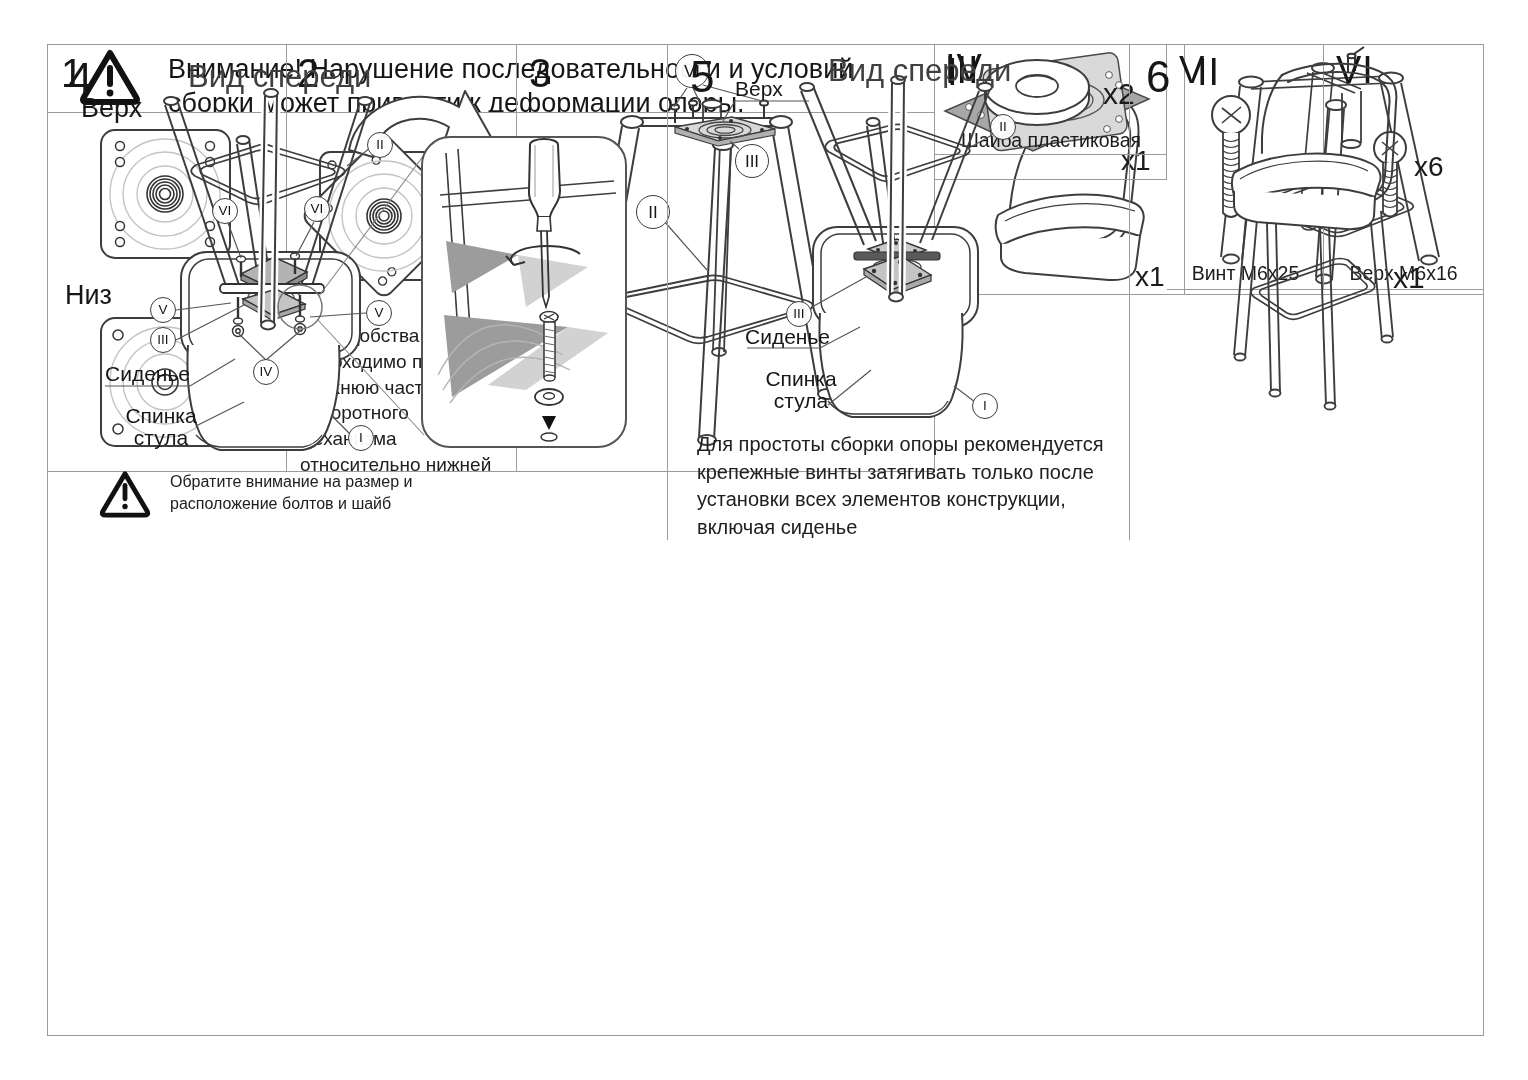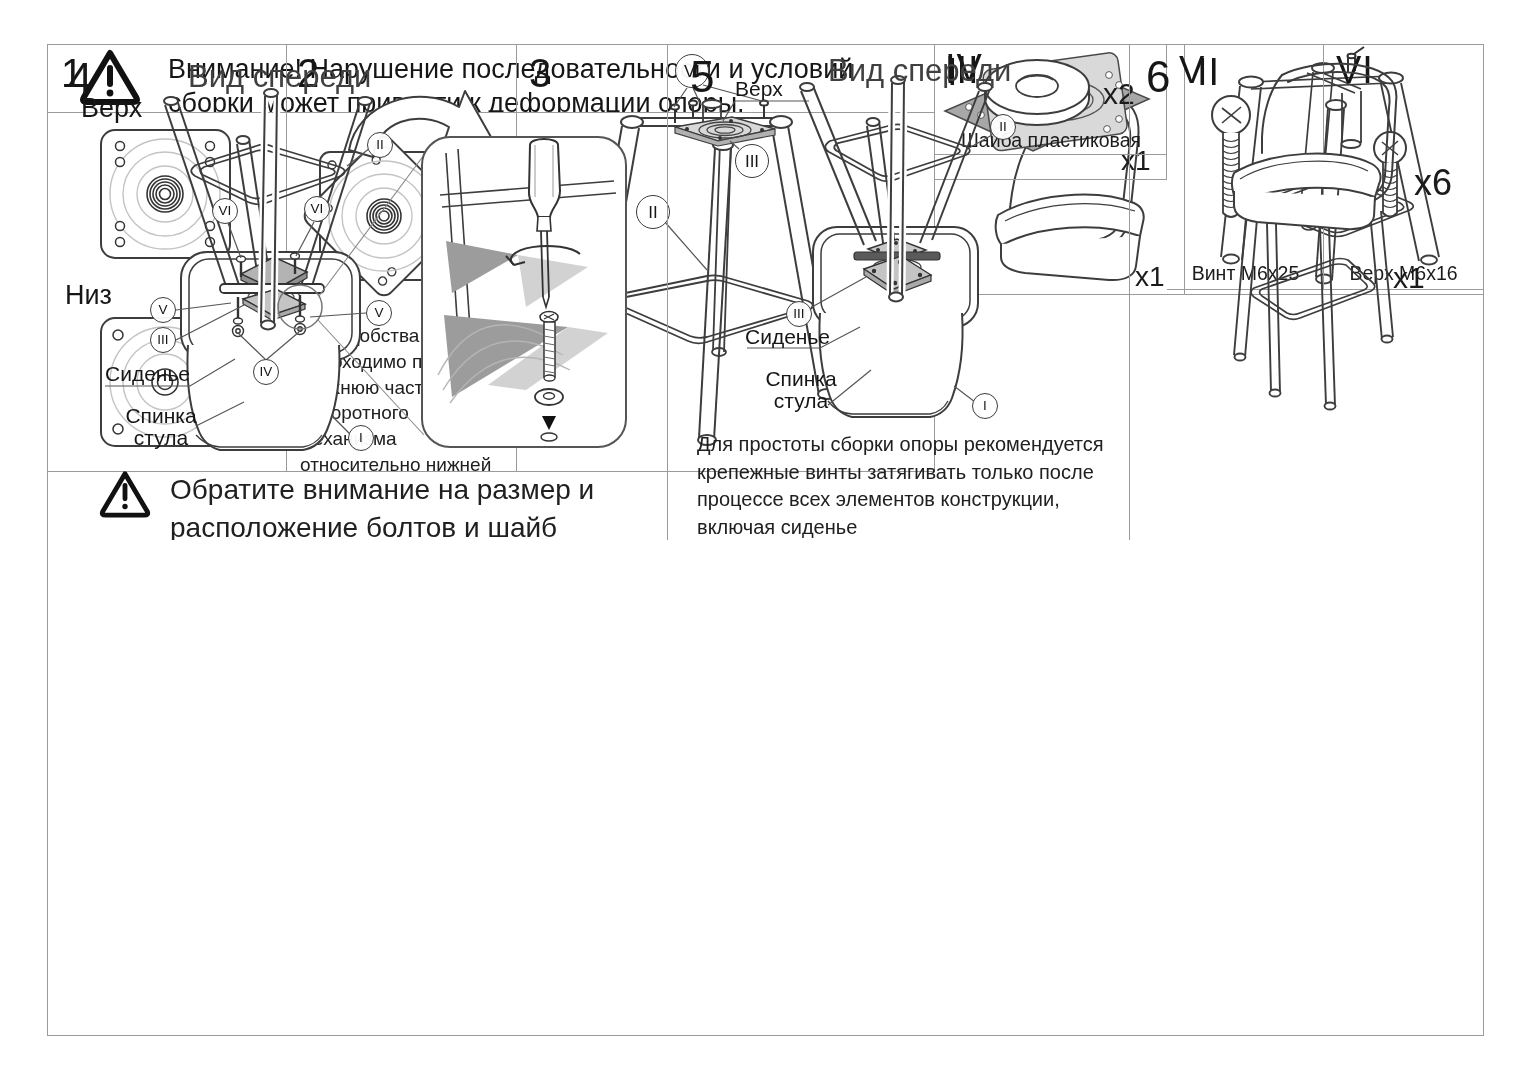--- a/index.html
+++ b/index.html
@@ -16,21 +16,21 @@
   .biglabel{position:absolute;font-size:27px;color:#161616;line-height:1;}
   .viewlabel{position:absolute;font-size:31px;color:#404040;line-height:1;}
   .note{position:absolute;font-size:19px;line-height:1.36;white-space:pre-line;color:#202020;}
   .note20{position:absolute;font-size:20px;line-height:1.38;white-space:pre-line;color:#202020;}
   .lbl{position:absolute;font-size:21px;color:#161616;line-height:1.05;}
   .co{position:absolute;box-sizing:border-box;border:1.6px solid #3c3c3c;border-radius:50%;background:rgba(255,255,255,.95);
       display:flex;align-items:center;justify-content:center;line-height:1;color:#161616;}
   .co34{width:34px;height:34px;font-size:17px;}
   .co26{width:26px;height:26px;font-size:13.5px;}
   .hdr{position:absolute;font-size:27px;line-height:1.26;white-space:pre-line;color:#161616;}
-  .warn-sm{position:absolute;font-size:28px;line-height:1.35;white-space:pre-line;color:#202020;}
+  .warn-sm{position:absolute;font-size:16px;line-height:1.35;white-space:pre-line;color:#202020;}
   svg{display:block;}
 </style>
 </head>
 <body>
 
 <div id="sheet">
 
   <div class="panel br bb" style="left:0;top:0;width:887px;height:68px">
     <svg class="art" width="100" height="66" viewBox="0 0 100 66">
       <path d="M 62,8 L 88,52 Q 91,57 85,57 L 39,57 Q 33,57 36,52 Z" fill="none" stroke="#111" stroke-width="6" stroke-linejoin="round"></path>
@@ -372,21 +372,21 @@
         <path d="M 59,124 Q 66,129 73,124"></path>
           <path d="M 59,130 Q 66,135 73,130"></path>
           <path d="M 59,136 Q 66,141 73,136"></path>
         <path d="M 59,142 Q 66,147 73,142"></path>
           <path d="M 59,148 Q 66,153 73,148"></path>
           <path d="M 59,154 Q 66,159 73,154"></path>
         <path d="M 59,160 Q 66,165 73,160"></path>
       </g>
     </svg>
     <div class="plabel" style="left:12px;top:6px">VI</div>
-    <div class="qty" style="left:90px;top:120px;font-size:36px">x6</div>
+    <div class="qty" style="left:90px;top:108px;font-size:28px">x6</div>
     <div class="cap" style="left:0;top:217px;width:159px">Верх М6х16</div>
   </div>
 
   <div class="panel br" style="left:0;top:495;width:620px;height:495px">
     <svg class="art" width="620" height="495" viewBox="0 0 620 495">
 
       <rect x="133" y="207" width="179" height="108" rx="26" fill="#fff" stroke="#3d3d3d" stroke-width="2"></rect>
       <rect x="141" y="214" width="163" height="94" rx="20" fill="none" stroke="#3d3d3d" stroke-width="1.5"></rect>
       <path d="M 140,300 C 138,335 142,364 150,384 Q 156,401 172,405 L 255,405 Q 272,402 279,385 C 288,363 293,334 291,300" fill="#fff" stroke="#3d3d3d" stroke-width="2"></path>
       <path d="M 148,390 Q 158,401 172,402 L 255,402 Q 267,400 274,390" fill="none" stroke="#3d3d3d" stroke-width="1.3"></path>
@@ -609,21 +609,21 @@
     </svg>
     <div class="num" style="left:22px;top:10px;font-size:44px">5</div>
     <div class="viewlabel" style="left:160px;top:10px">Вид спереди</div>
     <div class="co co26" style="left:322px;top:69px">II</div>
     <div class="co co26" style="left:118px;top:256px">III</div>
     <div class="co co26" style="left:304px;top:348px">I</div>
     <div class="lbl" style="left:77px;top:281px">Сиденье</div>
     <div class="lbl" style="left:95px;top:323px;width:76px;text-align:center">Спинка стула</div>
     <div class="note20" style="left:29px;top:386px;width:420px">Для простоты сборки опоры рекомендуется
 крепежные винты затягивать только после
-процессе всех элементов конструкции,
+установки всех элементов конструкции,
 включая сиденье</div>
   </div>
 
   <div class="panel" style="left:1082px;top:495;width:353px;height:495px">
     <svg class="art" width="353" height="495" viewBox="0 0 353 495">
 
       <g stroke="#3d3d3d" stroke-width="1.9" fill="#fff">
         <line x1="137" y1="178" x2="141" y2="346"></line>
           <line x1="146" y1="179" x2="150" y2="348"></line>
           <ellipse cx="145" cy="348" rx="5.5" ry="3.5"></ellipse>

